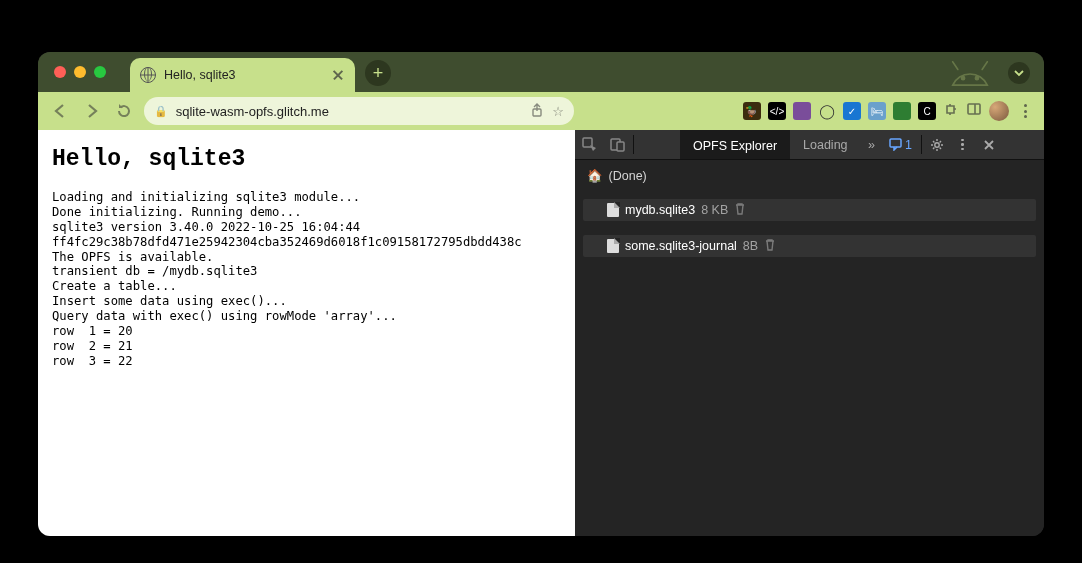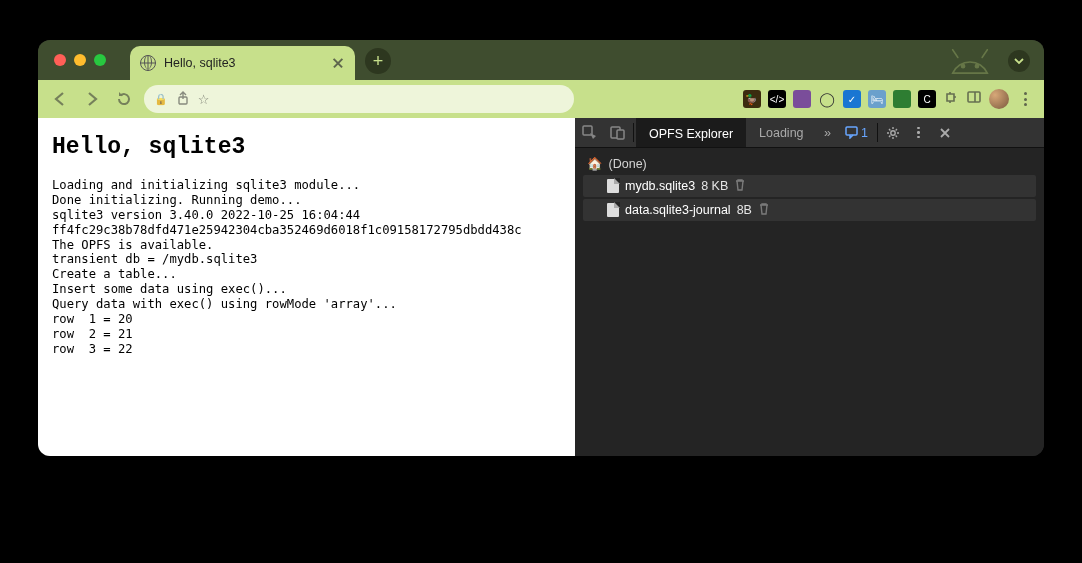--- a/index.html
+++ b/index.html
@@ -5,24 +5,24 @@
   * { box-sizing: border-box; margin: 0; padding: 0; }
   body {
     background: #000;
     width: 1082px;
     height: 563px;
     font-family: -apple-system, BlinkMacSystemFont, "Segoe UI", sans-serif;
     overflow: hidden;
   }
   .window {
     position: absolute;
-    top: 40px;
+    top: 52px;
     left: 38px;
     width: 1006px;
-    height: 416px;
+    height: 484px;
     background: #2a2a2a;
     border-radius: 12px;
     overflow: hidden;
     box-shadow: 0 20px 60px rgba(0,0,0,0.6);
   }
   
   .tab-strip {
     height: 40px;
     background: #3f4d2f;
     display: flex;
@@ -181,44 +181,45 @@
   .dt-tab {
     padding: 0 13px;
     display:flex; align-items:center;
     color:#aaa;
     cursor:pointer;
   }
   .dt-tab.active {
     background:#1b1b1b;
     color:#fff;
     border-top:2px solid #1b1b1b;
+    margin-left:44px;
   }
   .dt-chev { width:22px; display:flex; align-items:center; justify-content:center; color:#aaa;}
   .dt-msg {
     width:36px; display:flex; align-items:center; justify-content:center; gap:3px;
     color:#68a6ff;
   }
   .dt-gear, .dt-more, .dt-close { width:26px; display:flex; align-items:center; justify-content:center; color:#aaa; cursor:pointer;}
   .dt-more { flex-direction:column; gap:2px; }
   .dt-more span { width:2.5px; height:2.5px; background:#aaa; border-radius:50%; }
 
   .dt-body { padding: 6px 8px; }
   .dt-root {
     display:flex; align-items:center; gap:6px;
     padding: 2px 4px;
   }
   .dt-file {
     display:flex; align-items:center; gap:6px;
     padding: 3px 4px 3px 24px;
     background:#333;
-    margin-top:2px;
+    margin-top:14px;
     border-radius:2px;
   }
   .dt-file .name { color:#fff; }
-  .dt-file .size { color:#e5e5e5; }
+  .dt-file .size { color:#a3a3a3; }
   .dt-trash { opacity:.6; cursor:pointer; }
   .pageicon {
     width:12px; height:14px;
     background:#ddd;
     border-radius:1px;
     position:relative;
   }
   .pageicon::after{
     content:""; position:absolute; right:-1px; top:-1px;
     border:3px solid #242424; border-left-color:#aaa; border-bottom-color:#aaa;
@@ -273,20 +274,21 @@
         </svg>
     </div>
     <div class="nav-btn reload">
       <svg width="18" height="18" viewBox="0 0 18 18">
         <path d="M4 9 a5 5 0 1 0 1.5 -3.5"></path>
         <path d="M4 2 L4 6 L8 6" fill="#333" stroke="none"></path>
       </svg>
     </div>
     <div class="omnibox">
       <span class="lock">🔒</span>
+      <span class="url">sqlite-wasm-opfs.glitch.me</span>
       <span class="share">
         <svg width="14" height="14" viewBox="0 0 14 14" fill="none" stroke="#333" stroke-width="1.4">
             <rect x="3" y="6" width="8" height="7" rx="1"></rect>
             <path d="M7 1 L7 8 M4 4 L7 1 L10 4"></path>
           </svg>
       </span>
       <span class="star">☆</span>
     </div>
 
     <div class="ext-strip">
@@ -394,21 +396,21 @@
             <div class="dt-file">
               <span class="pageicon"></span>
               <span class="name">mydb.sqlite3</span>
               <span class="size">8 KB</span>
               <span class="dt-trash"><svg width="12" height="13" viewBox="0 0 12 13" fill="none" stroke="#aaa" stroke-width="1.4">
                   <path d="M2 3h8M4 3V2h4v1M3 3l1 9h4l1-9"></path>
                 </svg></span>
             </div>
             <div class="dt-file">
               <span class="pageicon"></span>
-              <span class="name">data.sqlite3-journal</span>
+              <span class="name">some.sqlite3-journal</span>
               <span class="size">8B</span>
               <span class="dt-trash"><svg width="12" height="13" viewBox="0 0 12 13" fill="none" stroke="#aaa" stroke-width="1.4">
                   <path d="M2 3h8M4 3V2h4v1M3 3l1 9h4l1-9"></path>
                 </svg></span>
             </div>
           </div>
       </div>
     </div>
   </div>
 </div>

